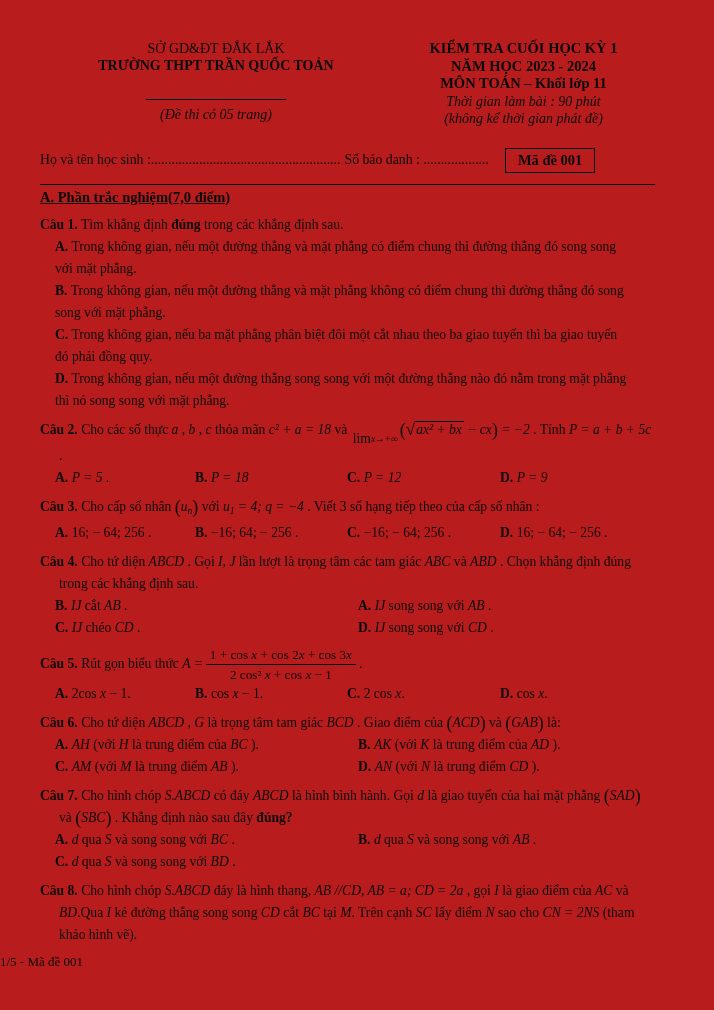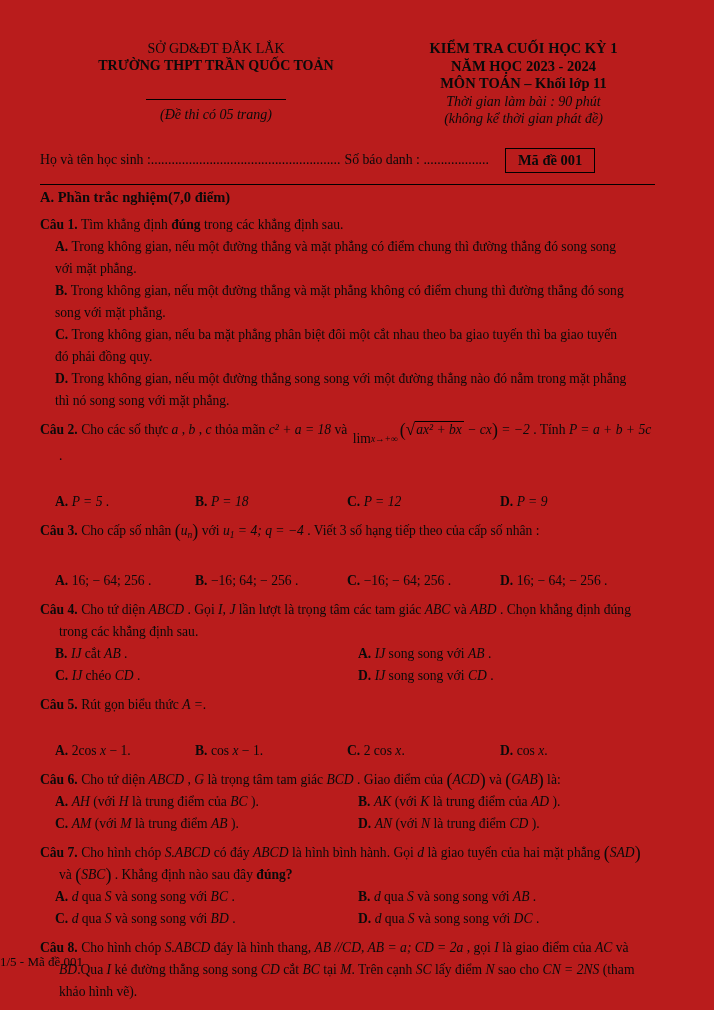--- a/index.html
+++ b/index.html
@@ -19,30 +19,30 @@
   .h-note{font-style:italic;font-size:14px;line-height:18px;}
   .h-title,.h-year,.h-subject{font-weight:bold;font-size:14.5px;line-height:17.5px;}
   .h-dur,.h-dur2{font-style:italic;font-size:14px;line-height:17.5px;}
   
   .name-row{display:flex;align-items:center;margin-top:20px;font-size:13.8px;white-space:nowrap;}
   .name-label{flex:0 0 auto;}
   .sbd-label{flex:0 0 auto;margin-left:4px;}
   .code-box{border:1.5px solid #000;font-weight:bold;font-size:14.5px;padding:3px 12px;margin-left:16px;}
   
   .section-head{border-top:1.7px solid #000;margin-top:11px;padding-top:2px;
-    font-weight:bold;font-size:14.5px;line-height:20px;}
+    font-weight:bold;font-size:14.5px;line-height:20px;text-decoration:underline;}
   
   .qlist{margin-top:4px;}
   .q{margin-top:7px;font-size:13.6px;line-height:22px;}
   .stem{margin:0;padding-left:19px;text-indent:-19px;}
   .qlabel{font-weight:bold;}
   .opt{margin:0;}
   .opt-key{font-weight:bold;}
   .opts-block .opt{margin-left:15px;max-width:572px;}
-  .opts-row4{display:grid;grid-template-columns:140px 152px 153px 1fr;margin-left:15px;margin-top:24px;}
+  .opts-row4{display:grid;grid-template-columns:140px 152px 153px 1fr;margin-left:15px;}
   .opts-grid2{display:grid;grid-template-columns:303px 1fr;margin-left:15px;}
   
   .sg-m{font-style:italic;}
   .sg-b{font-weight:bold;}
   .lim{display:inline-flex;flex-direction:row;align-items:center;
     vertical-align:-9px;line-height:1;margin:0 2px;text-indent:0;}
   .lim-word{font-size:13.6px;}
   .lim-sub{font-size:9.5px;font-style:italic;margin-top:2px;}
   .sqrt{white-space:nowrap;text-indent:0;}
   .sqrt-sym{font-size:1.25em;vertical-align:-1px;}
@@ -121,21 +121,24 @@
       <div class="q">
         <p class="stem"><b class="qlabel">Câu 4.</b> <span class="sg-txt">Cho tứ diện </span><span class="sg-m">ABCD</span><span class="sg-txt"> . Gọi </span><span class="sg-m">I, J</span><span class="sg-txt"> lần lượt là trọng tâm các tam giác </span><span class="sg-m">ABC</span><span class="sg-txt"> và </span><span class="sg-m">ABD</span><span class="sg-txt"> . Chọn khẳng định đúng trong các khẳng định sau.</span></p>
         <div class="opts opts-grid2">
           <p class="opt"><b class="opt-key">B.</b> <span class="sg-m">IJ</span><span class="sg-txt"> cắt </span><span class="sg-m">AB</span><span class="sg-txt"> .</span></p>
           <p class="opt"><b class="opt-key">A.</b> <span class="sg-m">IJ</span><span class="sg-txt"> song song với </span><span class="sg-m">AB</span><span class="sg-txt"> .</span></p>
           <p class="opt"><b class="opt-key">C.</b> <span class="sg-m">IJ</span><span class="sg-txt"> chéo </span><span class="sg-m">CD</span><span class="sg-txt"> .</span></p>
           <p class="opt"><b class="opt-key">D.</b> <span class="sg-m">IJ</span><span class="sg-txt"> song song với </span><span class="sg-m">CD</span><span class="sg-txt"> .</span></p>
         </div>
       </div>
       <div class="q">
-        <p class="stem"><b class="qlabel">Câu 5.</b> <span class="sg-txt">Rút gọn biểu thức </span><span class="sg-m">A =</span><span class="sg-txt">.</span></p>
+        <p class="stem"><b class="qlabel">Câu 5.</b> <span class="sg-txt">Rút gọn biểu thức </span><span class="sg-m">A =</span><span class="frac">
+            <span class="frac-num"><span class="sg-txt">1 + cos </span><span class="sg-m">x</span><span class="sg-txt"> + cos 2</span><span class="sg-m">x</span><span class="sg-txt"> + cos 3</span><span class="sg-m">x</span></span>
+            <span class="frac-den"><span class="sg-txt">2 cos² </span><span class="sg-m">x</span><span class="sg-txt"> + cos </span><span class="sg-m">x</span><span class="sg-txt"> − 1</span></span>
+          </span><span class="sg-txt">.</span></p>
         <div class="opts opts-row4">
           <p class="opt"><b class="opt-key">A.</b> <span class="sg-txt">2cos </span><span class="sg-m">x</span><span class="sg-txt"> − 1.</span></p>
           <p class="opt"><b class="opt-key">B.</b> <span class="sg-txt">cos </span><span class="sg-m">x</span><span class="sg-txt"> − 1.</span></p>
           <p class="opt"><b class="opt-key">C.</b> <span class="sg-txt">2 cos </span><span class="sg-m">x</span><span class="sg-txt">.</span></p>
           <p class="opt"><b class="opt-key">D.</b> <span class="sg-txt">cos </span><span class="sg-m">x</span><span class="sg-txt">.</span></p>
         </div>
       </div>
       <div class="q">
         <p class="stem"><b class="qlabel">Câu 6.</b> <span class="sg-txt">Cho tứ diện </span><span class="sg-m">ABCD</span><span class="sg-txt"> , </span><span class="sg-m">G</span><span class="sg-txt"> là trọng tâm tam giác </span><span class="sg-m">BCD</span><span class="sg-txt"> . Giao điểm  của </span><span class="bigp">(</span><span class="sg-m">ACD</span><span class="bigp">)</span><span class="sg-txt"> và </span><span class="bigp">(</span><span class="sg-m">GAB</span><span class="bigp">)</span><span class="sg-txt"> là:</span></p>
         <div class="opts opts-grid2">
@@ -144,21 +147,20 @@
           <p class="opt"><b class="opt-key">C.</b> <span class="sg-m">AM</span><span class="sg-txt"> (với </span><span class="sg-m">M</span><span class="sg-txt"> là trung điểm </span><span class="sg-m">AB</span><span class="sg-txt"> ).</span></p>
           <p class="opt"><b class="opt-key">D.</b> <span class="sg-m">AN</span><span class="sg-txt"> (với </span><span class="sg-m">N</span><span class="sg-txt"> là trung điểm </span><span class="sg-m">CD</span><span class="sg-txt"> ).</span></p>
         </div>
       </div>
       <div class="q">
         <p class="stem"><b class="qlabel">Câu 7.</b> <span class="sg-txt">Cho hình chóp </span><span class="sg-m">S.ABCD</span><span class="sg-txt"> có đáy </span><span class="sg-m">ABCD</span><span class="sg-txt"> là hình bình hành. Gọi </span><span class="sg-m">d</span><span class="sg-txt"> là giao tuyến của hai mặt phẳng </span><span class="bigp">(</span><span class="sg-m">SAD</span><span class="bigp">)</span><span class="sg-txt"> và </span><span class="bigp">(</span><span class="sg-m">SBC</span><span class="bigp">)</span><span class="sg-txt"> . Khẳng định nào sau đây </span><span class="sg-b">đúng?</span></p>
         <div class="opts opts-grid2">
           <p class="opt"><b class="opt-key">A.</b> <span class="sg-m">d</span><span class="sg-txt"> qua </span><span class="sg-m">S</span><span class="sg-txt"> và song song với </span><span class="sg-m">BC</span><span class="sg-txt"> .</span></p>
           <p class="opt"><b class="opt-key">B.</b> <span class="sg-m">d</span><span class="sg-txt"> qua </span><span class="sg-m">S</span><span class="sg-txt"> và song song với </span><span class="sg-m">AB</span><span class="sg-txt"> .</span></p>
           <p class="opt"><b class="opt-key">C.</b> <span class="sg-m">d</span><span class="sg-txt"> qua </span><span class="sg-m">S</span><span class="sg-txt"> và song song với </span><span class="sg-m">BD</span><span class="sg-txt"> .</span></p>
-          <p class="opt"><b class="opt-key">D.</b> <span class="sg-m">d</span><span class="sg-txt"> qua </span><span class="sg-m">S</span><span class="sg-txt"> và song song với </span><span class="sg-m">DC</span><span class="sg-txt"> .</span></p>
         </div>
       </div>
       <div class="q">
         <p class="stem"><b class="qlabel">Câu 8.</b> <span class="sg-txt">Cho hình chóp </span><span class="sg-m">S.ABCD</span><span class="sg-txt"> đáy là hình thang, </span><span class="sg-m">AB //CD, AB = a; CD = 2a</span><span class="sg-txt"> , gọi </span><span class="sg-m">I</span><span class="sg-txt"> là giao điểm của </span><span class="sg-m">AC</span><span class="sg-txt"> và </span><span class="sg-m">BD</span><span class="sg-txt">.Qua </span><span class="sg-m">I</span><span class="sg-txt"> kẻ đường thẳng song song </span><span class="sg-m">CD</span><span class="sg-txt"> cắt </span><span class="sg-m">BC</span><span class="sg-txt"> tại </span><span class="sg-m">M</span><span class="sg-txt">. Trên cạnh </span><span class="sg-m">SC</span><span class="sg-txt"> lấy điểm </span><span class="sg-m">N</span><span class="sg-txt"> sao cho </span><span class="sg-m">CN = 2NS</span><span class="sg-txt"> (tham khảo hình vẽ).</span></p>
       </div>
     </div>
 
   <div class="footer">1/5 - Mã đề 001</div>
 
 </div>

